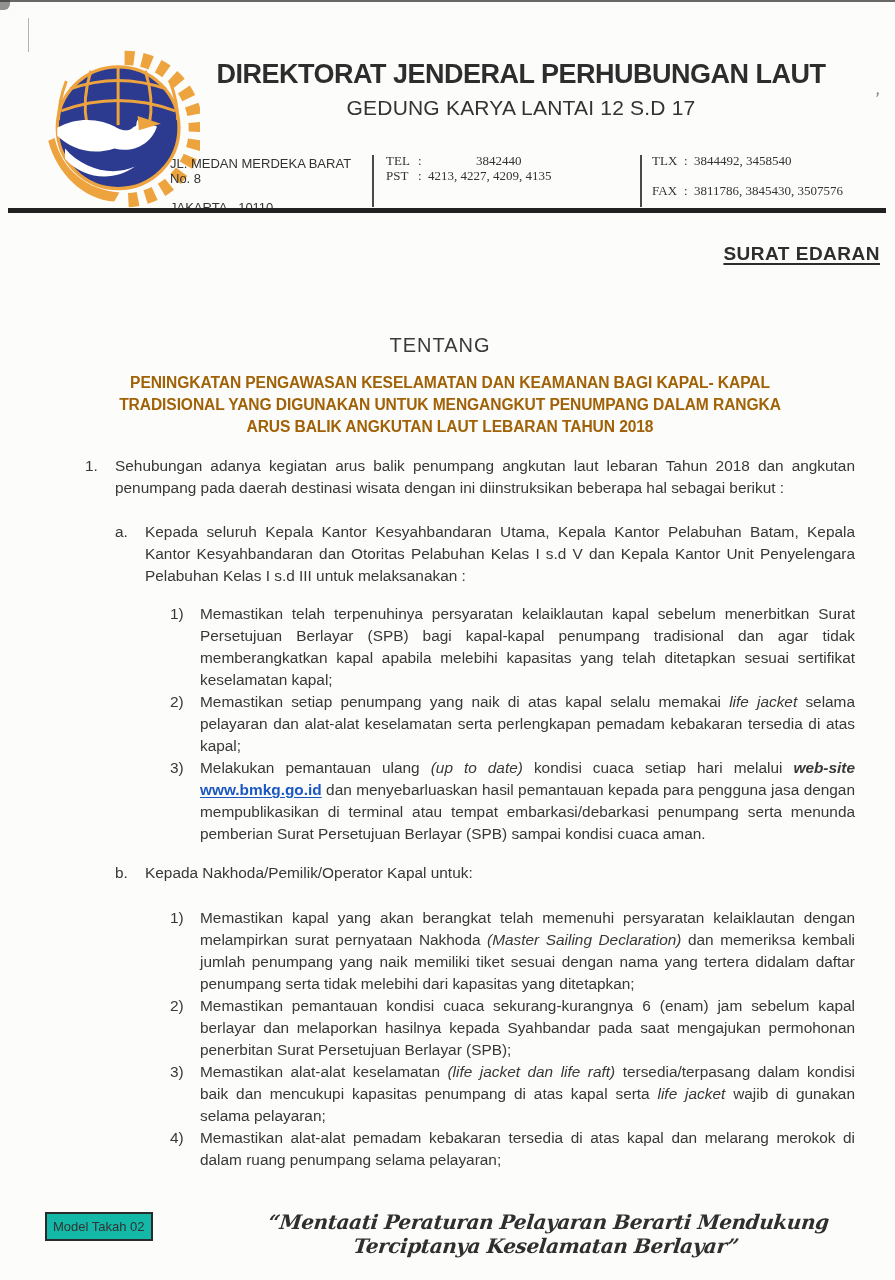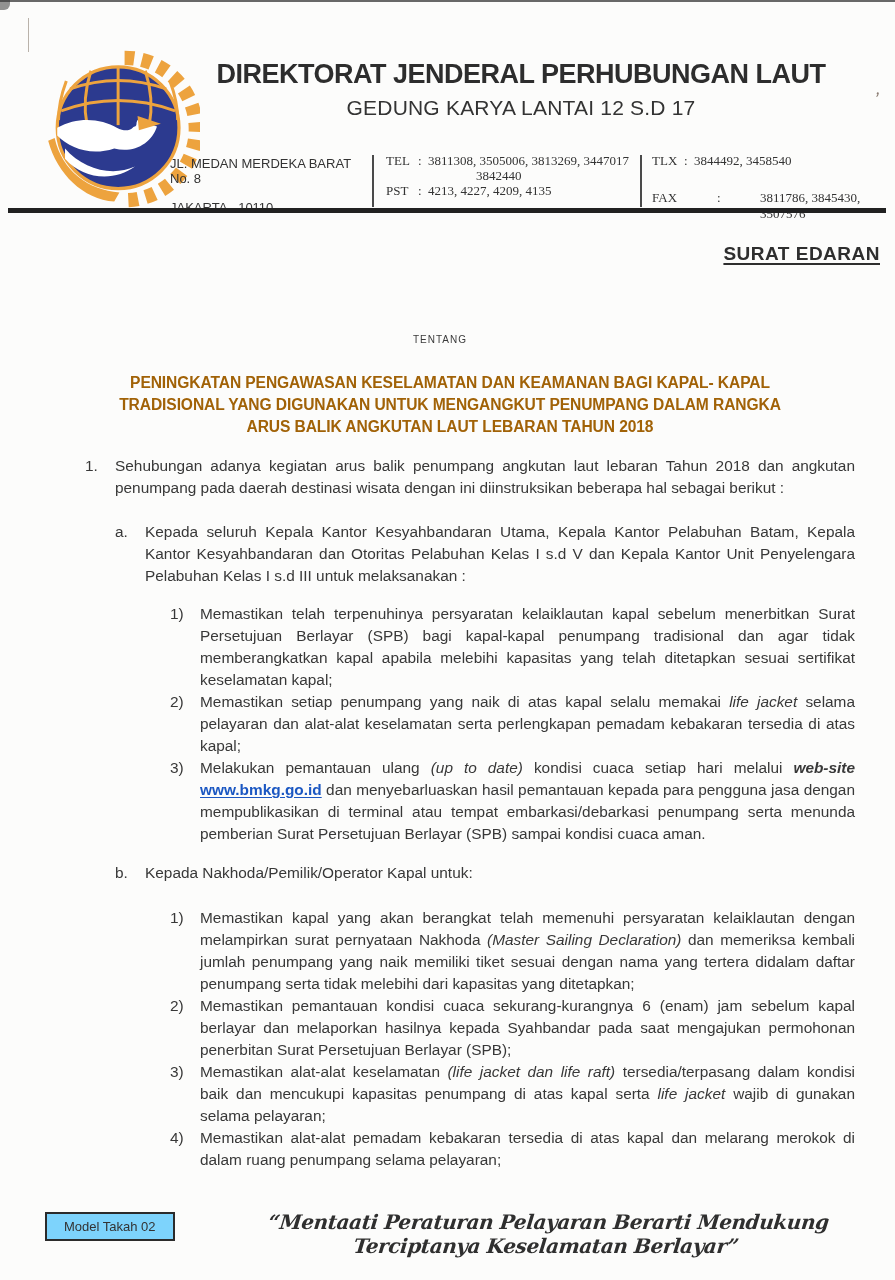--- a/index.html
+++ b/index.html
@@ -27,56 +27,56 @@
   .contact { position:absolute; top:153px; left:170px; width:706px; font-size:13px; color:#333; }
   .contact .col { position:absolute; top:0; }
   .col-addr { left:0; width:198px; }
   .col-addr div:first-child { margin-top:3px; }
   .col-addr div:last-child  { margin-top:14px; }
   .col-phone { left:216px; width:248px; }
   .col-telex { left:482px; width:224px; }
   .crow { display:grid; grid-template-columns:32px 10px auto; line-height:15px;font-family:Liberation Serif, serif; }
   .crow.telex { line-height:16px; }
   .crow .indent2 { grid-column:3;margin-left:48px; }
-  .col-telex .crow:last-child { margin-top:21px;gap:33px; }
+  .col-telex .crow:last-child { margin-top:14px; }
   .vdiv { position:absolute; top:2px; width:2px; height:52px; background:#4a4a4a; }
   .vdiv1 { left:202px; }
   .vdiv2 { left:470px; }
   .hrule { position:absolute; top:208px; left:8px; width:878px; height:5px; background:#212121; }
   
   .se-title { position:absolute; top:243px; left:0; width:880px; text-align:right;
               font-size:19px; font-weight:700; letter-spacing:.5px; color:#2e2e2e;
               text-decoration:underline; text-underline-offset:3px; text-decoration-thickness:2px; }
   .nomor-row { position:absolute; top:266px; left:338px; display:flex; align-items:flex-start; }
   .nomor-label { font-size:17px; color:#3c3c3c; padding-top:6px; }
   .nomor-value { font-family:"DejaVu Sans", sans-serif; font-weight:700; font-size:25px;
                  color:#242424; letter-spacing:1px; margin-left:8px; transform:rotate(-.6deg); }
   .tentang { position:absolute; top:334px; left:0; width:880px; text-align:center;
-             font-size:10px; letter-spacing:1px; color:#3a3a3a; }
+             font-size:20px; letter-spacing:1px; color:#3a3a3a; }
   .doc-title { position:absolute; top:372px; left:40px; width:820px; text-align:center;
                font-size:15.6px; font-weight:700; line-height:22px; color:#a16207; letter-spacing:-.1px; }
   
   .body-block { position:absolute; top:455px; left:85px; width:770px;
                 font-size:15.4px; line-height:22px; color:#383838; }
   .row { display:flex; align-items:flex-start; }
   .row .marker { flex:0 0 30px; }
   .row .ptext  { flex:1; text-align:justify; }
   .lvl2 { margin-left:30px; }
   .lvl3 { margin-left:85px; }
   .gap-a    { margin-top:22px; }
   .gap-sub  { margin-top:16px; }
   .gap-b    { margin-top:17px; }
   .gap-bsub { margin-top:23px; }
   .em  { font-style:italic; }
   .bi  { font-style:italic; font-weight:700; }
   .link{ color:#1b57c2; font-weight:700; text-decoration:underline; text-underline-offset:2px; }
   
   .footer { position:absolute; top:1210px; left:0; width:895px; height:40px; }
   .model-box { position:absolute; left:45px; top:2px; border:2px solid #2b2b2b;
-               padding:5px 17px; font-size:13px; color:#333; background:#7dd3fc; }
+               padding:5px 6px; font-size:13px; color:#333; background:#14b8a6; }
   .motto { position:absolute; left:225px; top:0; width:645px; text-align:center;
            font-family:"DejaVu Serif", serif; font-style:italic; font-weight:700;
            font-size:20px; color:#2f2f2f; transform:skewX(-6deg); letter-spacing:-.4px; }
 </style>
 </head>
 <body>
 
 <div class="page">
 
   <div class="artifact-top-edge"></div>
@@ -111,21 +111,20 @@
   <div class="contact">
     <div class="col col-addr">
       <div>JL. MEDAN MERDEKA BARAT No. 8</div>
       <div>JAKARTA - 10110</div>
     </div>
     <div class="vdiv vdiv1"></div>
     <div class="col col-phone">
       <div class="crow">
         <span>TEL</span>
         <span>:</span>
-        <span>3811308, 3505006, 3813269, 3447017</span>
         <span class="indent2">3842440</span>
       </div>
       <div class="crow">
         <span>PST</span>
         <span>:</span>
         <span>4213, 4227, 4209, 4135</span>
       </div>
     </div>
     <div class="vdiv vdiv2"></div>
     <div class="col col-telex">

